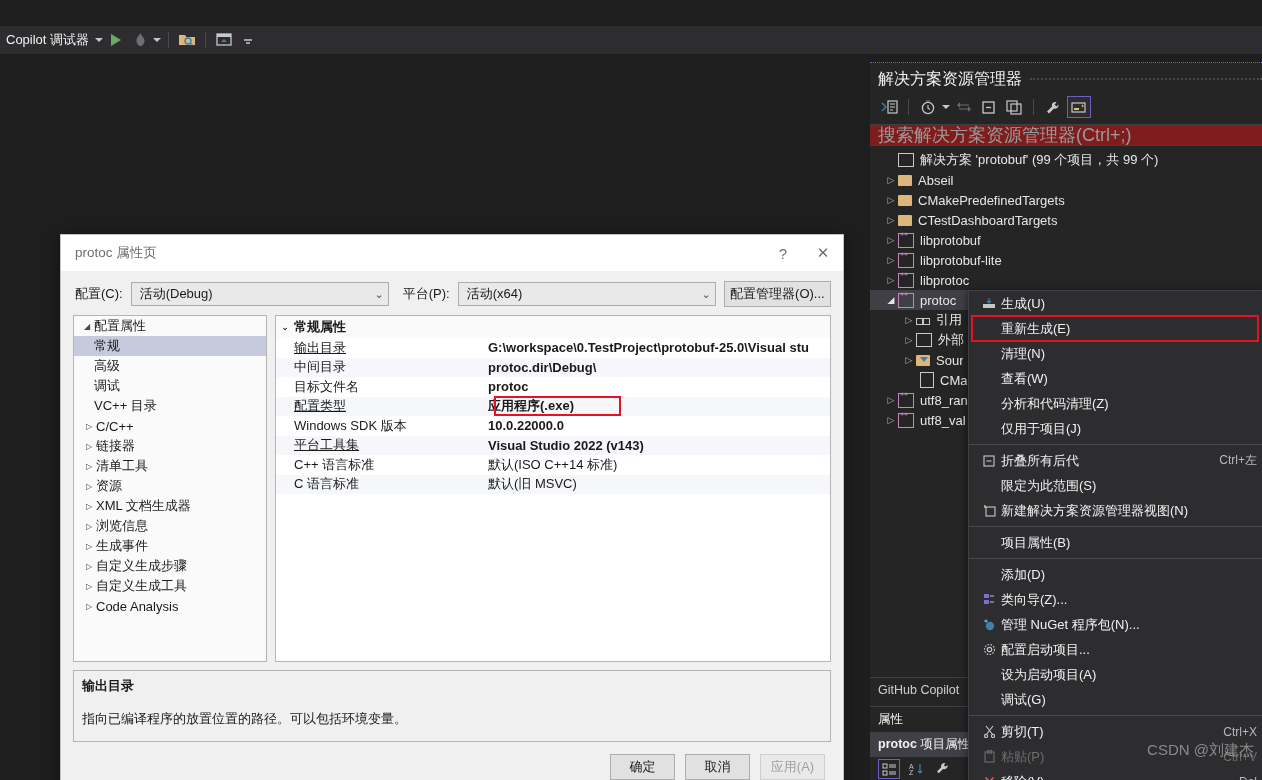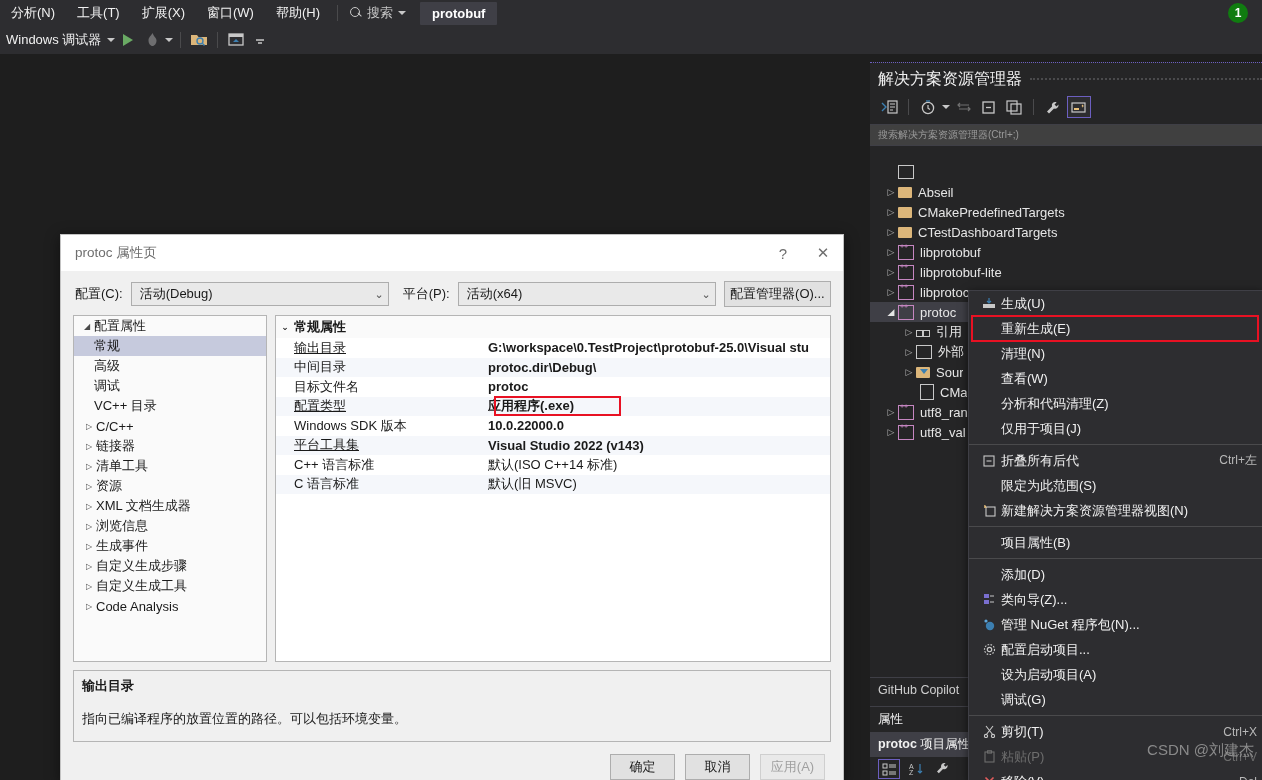--- a/index.html
+++ b/index.html
@@ -48,21 +48,21 @@
   .solexp {
     position:absolute; left:870px; top:62px; width:392px; height:718px;
     background:#252526; border-top:1.5px dotted #6c5fc0;
   }
   .se-title { color:#f1f1f1; font-size:16px; padding:6px 0 4px 8px; display:flex; align-items:center; }
   .se-title .dots { flex:1; height:1px; margin-left:8px; border-top:2px dotted #4a4a4c;}
   .se-toolbar { height:26px; display:flex; align-items:center; gap:3px; padding-left:8px; }
   .se-tb-ico { width:22px; height:20px; display:flex; align-items:center; justify-content:center; color:#c8c8c8; font-size:14px; }
   .se-tb-ico.boxed { border:1px solid #6c5fc0; background:#2d2d30; }
   .se-search {
-    margin:4px 0 12px 0; height:20px; background:#404040; color:#9a9a9a; font-size:10px;
+    margin:4px 0 0 0; height:20px; background:#7f1d1d; color:#9a9a9a; font-size:18px;
     display:flex; align-items:center; padding-left:8px; border-top:1px solid #3f3f46; border-bottom:1px solid #3f3f46;
   }
   .tree { padding-top:4px; font-size:13px; color:#e6e6e6; }
   .tnode { display:flex; align-items:center; height:20px; white-space:nowrap; }
   .tnode.sel { background:#3f3f46; }
   .arrow { width:14px; text-align:center; color:#b0b0b0; font-size:9px; flex:0 0 14px; }
   .arrow.open { color:#e6e6e6; }
   .ico-folder { width:14px;height:11px;background:#dcb67a;border-radius:1px;margin-right:6px;flex:0 0 14px;}
   .ico-cpp { width:14px;height:13px;border:1.4px solid #c586c0;margin-right:6px;flex:0 0 14px; position:relative;}
   .ico-cpp::after{content:"+ +";position:absolute;left:1px;top:-3px;font-size:7px;color:#c586c0;letter-spacing:-1px;}
@@ -152,38 +152,23 @@
   .dlg-foot { display:flex; justify-content:flex-end; gap:10px; padding:12px 18px 0 0; }
 
   .watermark { position:absolute; right:8px; bottom:20px; color:#9a9a9a; font-size:15px; opacity:.85;}
 </style>
 </head>
 <body>
 
 <div id="root">
   <div class="ide-bg"></div>
 
-  <div class="menubar">
-    <div class="mi">分析(N)</div>
-    <div class="mi">工具(T)</div>
-    <div class="mi">扩展(X)</div>
-    <div class="mi">窗口(W)</div>
-    <div class="mi">帮助(H)</div>
-    <div class="sep-v"></div>
-    <div class="search-box">
-      <span class="mag"></span>
-      <span>搜索</span>
-      <span class="caret-d"></span>
-    </div>
-    <div class="proj-chip">protobuf</div>
-    <div class="notif-badge">1</div>
-  </div>
 
   <div class="toolbar">
-    <div class="tb-text">Windows 调试器</div>
+    <div class="tb-text">Copilot 调试器</div>
     <span class="caret-d"></span>
     <div class="tb-btn">
         <span class="play-tri"></span>
       </div>
     <div class="tb-btn">
       <svg width="15" height="16" viewBox="0 0 15 16">
           <path d="M7.5 1C6 4 3.5 5 3.5 8.5c0 3 2 5.5 4 5.5s4-2.5 4-5.5C11.5 6 9 5 7.5 1z" fill="#6e6e70"></path>
         </svg>
     </div>
     <span class="caret-d"></span>
@@ -262,20 +247,21 @@
             <path d="M11 4l1 1-1 1" stroke="#e8c07a" stroke-width="1.1" fill="none"></path>
           </svg>
       </div>
     </div>
     <div class="se-search">搜索解决方案资源管理器(Ctrl+;)</div>
 
     <div class="tree">
       <div class="tnode" style="padding-left:14px;">
         <span class="arrow"></span>
         <span class="ico-sln"></span>
+        <span class="lbl">解决方案 'protobuf' (99 个项目，共 99 个)</span>
       </div>
       <div class="tnode" style="padding-left:14px;">
         <span class="arrow">▷</span>
         <span class="ico-folder"></span>
         <span class="lbl">Abseil</span>
       </div>
       <div class="tnode" style="padding-left:14px;">
         <span class="arrow">▷</span>
         <span class="ico-folder"></span>
         <span class="lbl">CMakePredefinedTargets</span>

